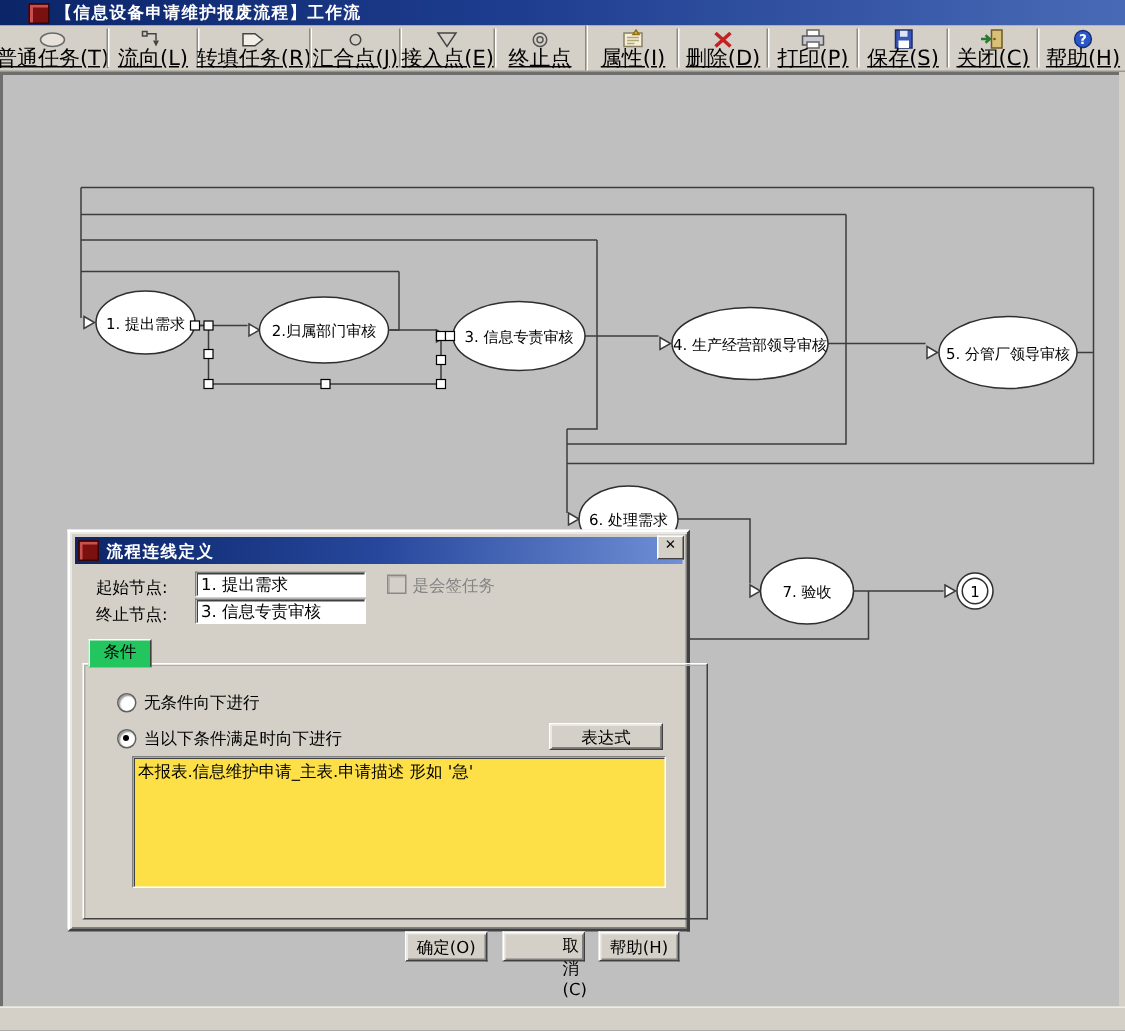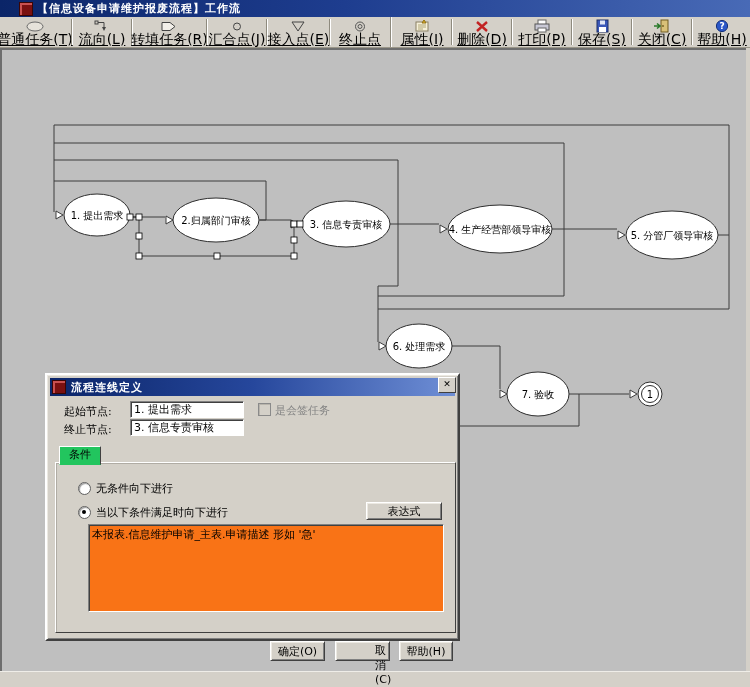--- a/index.html
+++ b/index.html
@@ -23,21 +23,21 @@
   .tb-sep.tall{margin:0 2px;}
   
   .canvas{position:absolute;left:0;top:48px;width:746px;height:623px;background:#bfbfbf;
           border-top:2px solid #6e6e6e;border-left:2px solid #6e6e6e;box-sizing:border-box;}
   .canvas svg{display:block;}
   .bottomstrip{position:absolute;left:0;top:671px;width:750px;height:16px;background:#d4d0c8;
                border-top:1px solid #efede8;}
   .rightstrip{position:absolute;right:0;top:48px;width:4px;height:623px;background:#d4d0c8;}
   .nodetext{font-size:10px;fill:#000;}
   
-  .dialog{position:absolute;left:45px;top:373px;width:415px;height:268px;background:#d4d0c8;
+  .dialog{position:absolute;left:45px;top:353px;width:415px;height:268px;background:#d4d0c8;
           border:2px solid;border-color:#ffffff #404040 #404040 #ffffff;
           box-shadow:inset 1px 1px 0 #ece9e2,inset -1px -1px 0 #808080;box-sizing:border-box;z-index:10;}
   .dlg-titlebar{position:absolute;left:3px;top:3px;width:405px;height:18px;
           background:linear-gradient(90deg,#0b2568 0%,#26479c 50%,#6f8fd6 100%);
           display:flex;align-items:center;}
   .dlg-titlebar .dicon{width:12px;height:12px;margin:0 5px 0 2px;background:#7a1010;
           border:1px solid #3a0505;box-shadow:inset 2px 2px 0 #c85050;}
   .dlg-titlebar .dtitle{color:#fff;font-weight:bold;font-size:11px;letter-spacing:1px;}
   .dlg-close{position:absolute;right:2px;top:2px;width:16px;height:14px;background:#d4d0c8;
           border:1px solid;border-color:#ffffff #404040 #404040 #ffffff;
@@ -47,29 +47,29 @@
           box-shadow:inset 1px 1px 0 #404040;font-size:11px;padding:1px 3px;box-sizing:border-box;
           height:17px;line-height:13px;overflow:hidden;white-space:nowrap;}
   .checkbox{position:absolute;width:11px;height:11px;background:#d4d0c8;border:1px solid #8a8a8a;
           box-shadow:inset 1px 1px 0 #b8b4ac;}
   .disabled-label{color:#848484;text-align:center;}
   .tab{position:absolute;left:12px;top:71px;height:17px;padding:0 9px;background:#22c55e;
           border:1px solid;border-color:#ffffff #404040 transparent #ffffff;
           font-size:11px;line-height:16px;z-index:2;}
   .tabframe{position:absolute;left:8px;top:87px;width:399px;height:169px;
           border:1px solid;border-color:#ffffff #404040 #404040 #ffffff;
-          box-shadow:inset 1px 1px 0 #b0aca4;}
+          box-shadow:inset 1px 1px 0 #b0aca4;padding-left:16px;}
   .radio{position:absolute;width:11px;height:11px;border-radius:50%;background:#fff;
           border:1px solid #606060;box-shadow:inset 1px 1px 1px #9a9a9a;}
   .radio .dot{position:absolute;left:2.5px;top:2.5px;width:4px;height:4px;border-radius:50%;background:#000;}
   .radio-label{position:absolute;font-size:11px;}
   .btn{position:absolute;background:#d4d0c8;border:1px solid;border-color:#ffffff #404040 #404040 #ffffff;
           box-shadow:inset 1px 1px 0 #ece9e2,inset -1px -1px 0 #808080;
           font-size:11px;text-align:center;cursor:default;font-family:inherit;}
-  .textarea{position:absolute;left:32px;top:61px;width:356px;height:88px;background:#f97316;
+  .textarea{position:absolute;left:32px;top:61px;width:356px;height:88px;background:#fde047;
           border:1px solid;border-color:#808080 #ffffff #ffffff #808080;box-shadow:inset 1px 1px 0 #404040;
           font-size:11px;padding:2px 3px;box-sizing:border-box;}
 </style>
 </head>
 <body>
 
 <div class="window">
 
   <div class="titlebar">
     <div class="appicon"></div>

